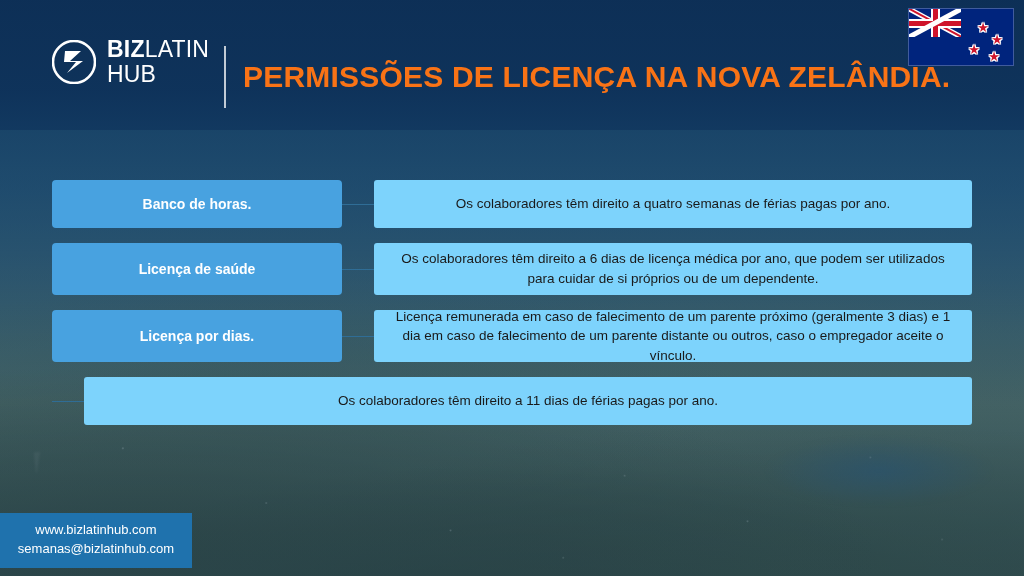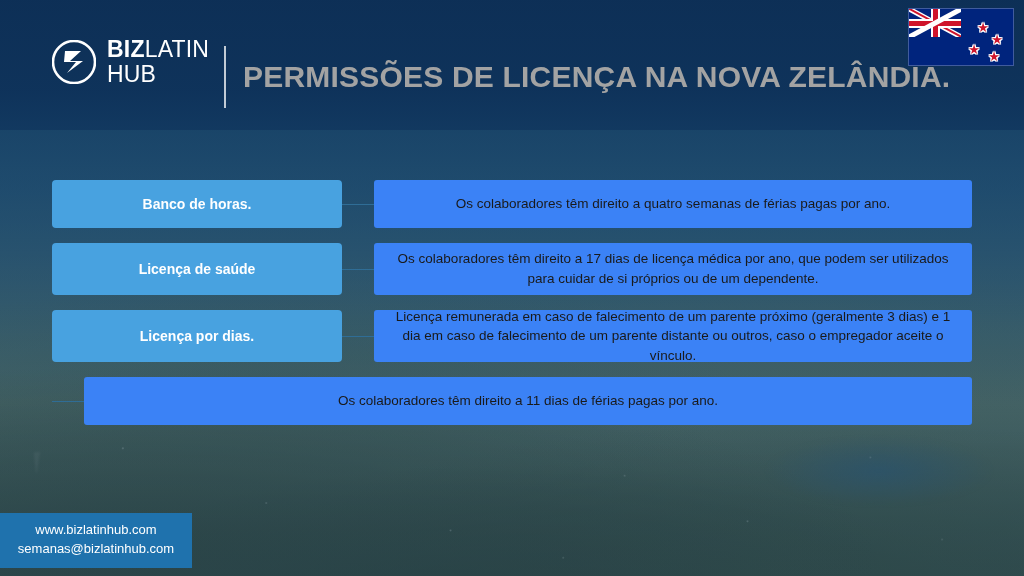--- a/index.html
+++ b/index.html
@@ -120,21 +120,21 @@
     left: 224px;
     top: 46px;
     width: 2px;
     height: 62px;
     background: rgba(255,255,255,0.75);
   }
   .title {
     position: absolute;
     left: 243px;
     top: 60px;
-    color: #a3a3a3;
+    color: #f97316;
     font-size: 30px;
     font-weight: bold;
     letter-spacing: 0.2px;
     white-space: nowrap;
   }
 
   
   .flag {
     position: absolute;
     right: 10px;
@@ -252,21 +252,21 @@
     content: "";
     position: absolute;
     left: 0;
     right: 0;
     top: 50%;
     height: 1px;
     background: #2f6d96;
   }
   .text-box {
     flex: 1;
-    background: #3b82f6;
+    background: #7dd3fc;
     border-radius: 3px;
     display: flex;
     align-items: center;
     justify-content: center;
     text-align: center;
     color: #1a1a1a;
     font-size: 13.5px;
     line-height: 1.45;
     padding: 10px 16px;
     box-sizing: border-box;
@@ -344,21 +344,21 @@
 
     <div class="row r1">
       <div class="label-box">Banco de horas.</div>
       <div class="connector"></div>
       <div class="text-box">Os colaboradores têm direito a quatro semanas de férias pagas por ano.</div>
     </div>
 
     <div class="row r2">
       <div class="label-box">Licença de saúde</div>
       <div class="connector"></div>
-      <div class="text-box">Os colaboradores têm direito a 17 dias de licença médica por ano, que podem ser utilizados para cuidar de si próprios ou de um dependente.</div>
+      <div class="text-box">Os colaboradores têm direito a 6 dias de licença médica por ano, que podem ser utilizados para cuidar de si próprios ou de um dependente.</div>
     </div>
 
     <div class="row r3">
       <div class="label-box">Licença por dias.</div>
       <div class="connector"></div>
       <div class="text-box">Licença remunerada em caso de falecimento de um parente próximo (geralmente 3 dias) e 1 dia em caso de falecimento de um parente distante ou outros, caso o empregador aceite o vínculo.</div>
     </div>
 
     <div class="row r4">
       <div class="connector"></div>

